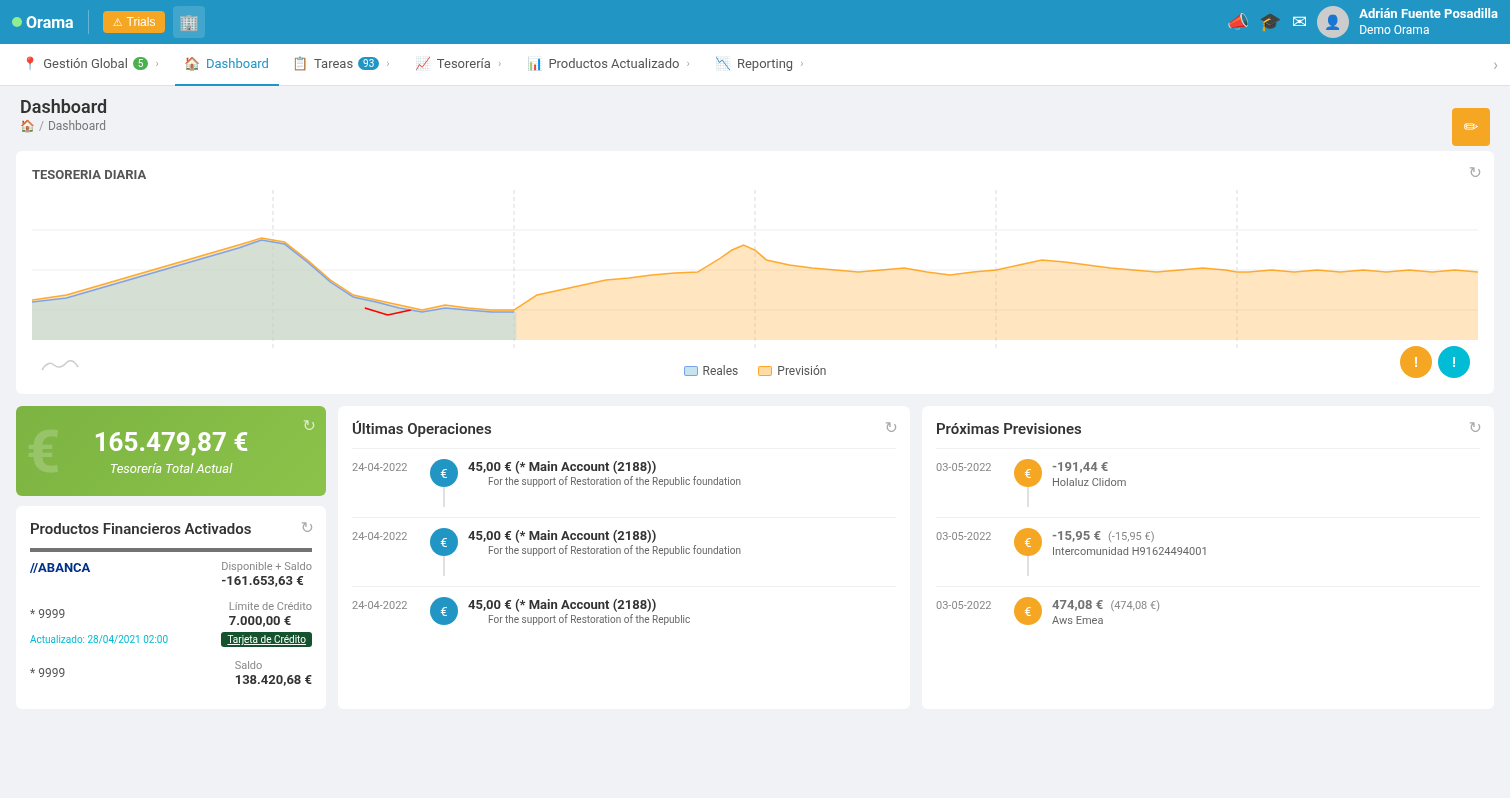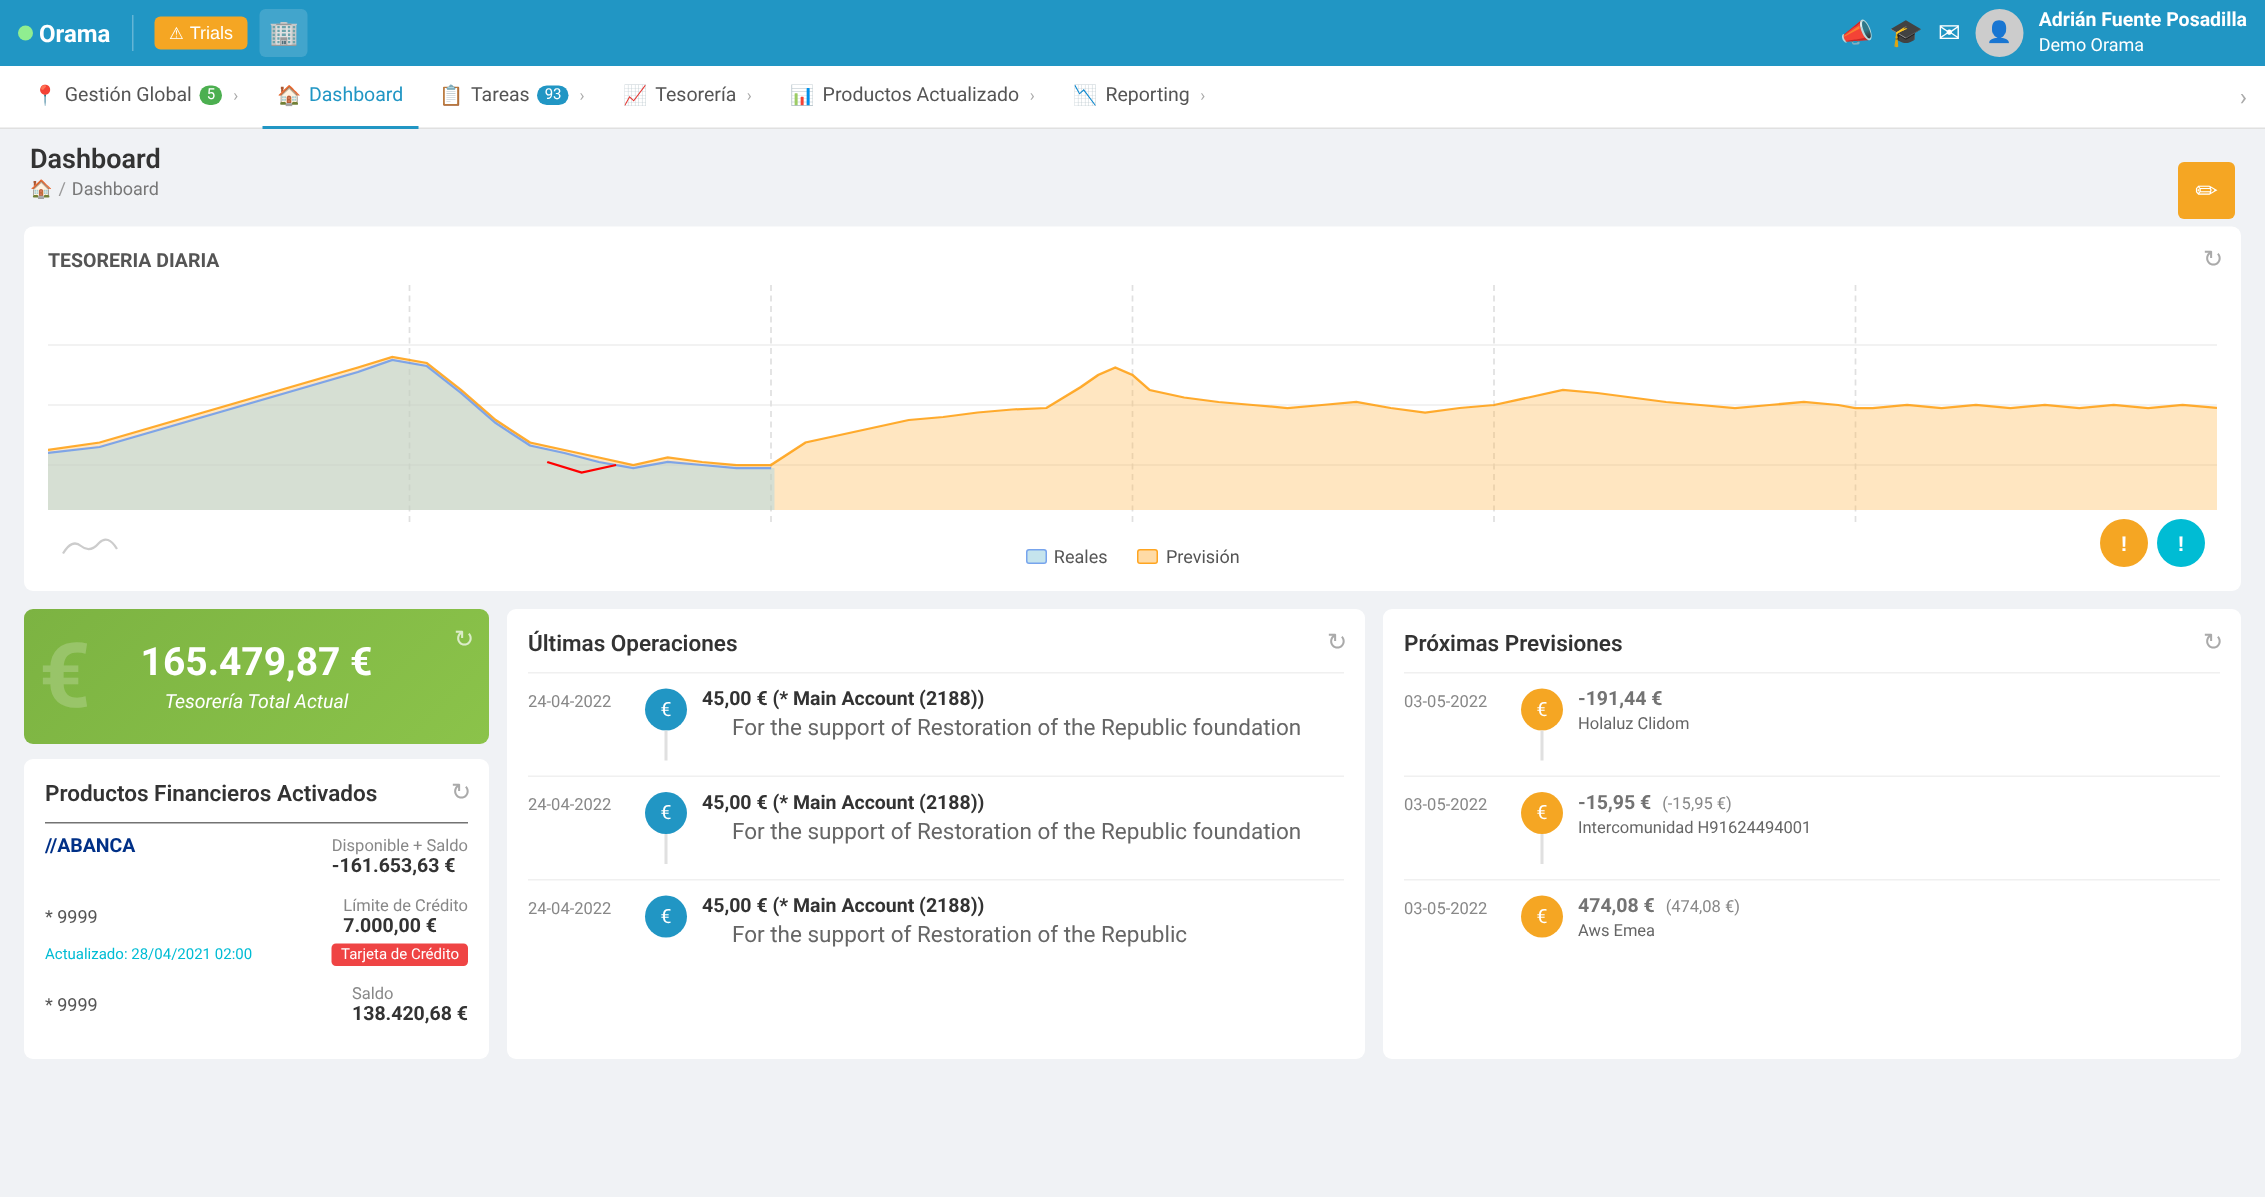--- a/index.html
+++ b/index.html
@@ -122,42 +122,42 @@
     .green-card .subtitle { font-size: 13px; margin-top: 4px; font-style: italic; }
     .green-refresh { position: absolute; top: 10px; right: 10px; background: none; border: none; cursor: pointer; color: rgba(255,255,255,0.7); font-size: 16px; }
 
     
     .white-card {
       background: white; border-radius: 6px; padding: 14px;
       position: relative;
     }
     .card-title { font-size: 15px; font-weight: 600; color: #333; margin-bottom: 10px; }
     .card-refresh { position: absolute; top: 12px; right: 12px; background: none; border: none; cursor: pointer; color: #aaa; font-size: 16px; }
-    .bank-item { padding: 8px 0; border-top: 1px solid #737373; }
+    .bank-item { padding: 8px 0; border-top: 4px solid #737373; }
     .bank-name { color: #003087; font-weight: bold; font-size: 13px; }
     .bank-row { display: flex; justify-content: space-between; align-items: flex-start; }
     .bank-label { font-size: 11px; color: #888; }
     .bank-value { font-size: 13px; font-weight: bold; color: #333; }
     .account-row { display: flex; justify-content: space-between; align-items: center; padding-top: 4px; }
     .account-num { font-size: 12px; color: #555; }
     .account-updated { font-size: 10px; color: #00bcd4; }
-    .tag { display: inline-block; background: #ef4444; color: white; font-size: 10px; padding: 2px 6px; border-radius: 3px; }
+    .tag { display: inline-block; background: #14532d; color: white; font-size: 10px; padding: 2px 6px; border-radius: 3px; text-decoration: underline; }
 
     
     .op-item { display: flex; align-items: flex-start; gap: 10px; padding: 10px 0; border-top: 1px solid #f0f0f0; }
     .op-date { font-size: 11px; color: #888; min-width: 68px; padding-top: 2px; }
     .op-timeline { display: flex; flex-direction: column; align-items: center; gap: 0; }
     .op-circle {
       width: 28px; height: 28px; border-radius: 50%; background: #2196c4;
       display: flex; align-items: center; justify-content: center; color: white; font-size: 13px; flex-shrink: 0;
     }
     .op-line { width: 2px; flex: 1; background: #e0e0e0; min-height: 20px; }
     .op-content { flex: 1; }
     .op-amount { font-size: 13px; font-weight: bold; color: #333; }
-    .op-desc { font-size: 15px; color: #666; margin-top: 2px; padding-left: 20px; }
+    .op-desc { font-size: 10px; color: #666; margin-top: 2px; padding-left: 20px; }
 
     
     .prev-item { display: flex; align-items: flex-start; gap: 10px; padding: 10px 0; border-top: 1px solid #f0f0f0; }
     .prev-date { font-size: 11px; color: #888; min-width: 68px; padding-top: 2px; }
     .prev-circle {
       width: 28px; height: 28px; border-radius: 50%; background: #f5a623;
       display: flex; align-items: center; justify-content: center; color: white; font-size: 13px; flex-shrink: 0;
     }
     .prev-content { flex: 1; }
     .prev-amount { font-size: 13px; font-weight: bold; color: #737373; }

